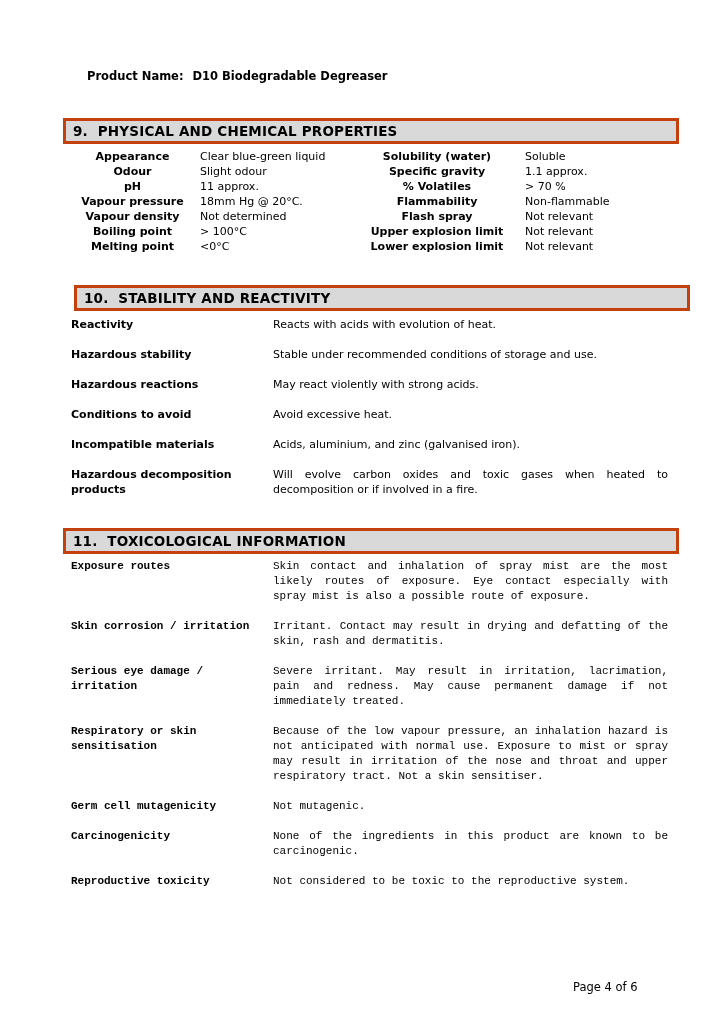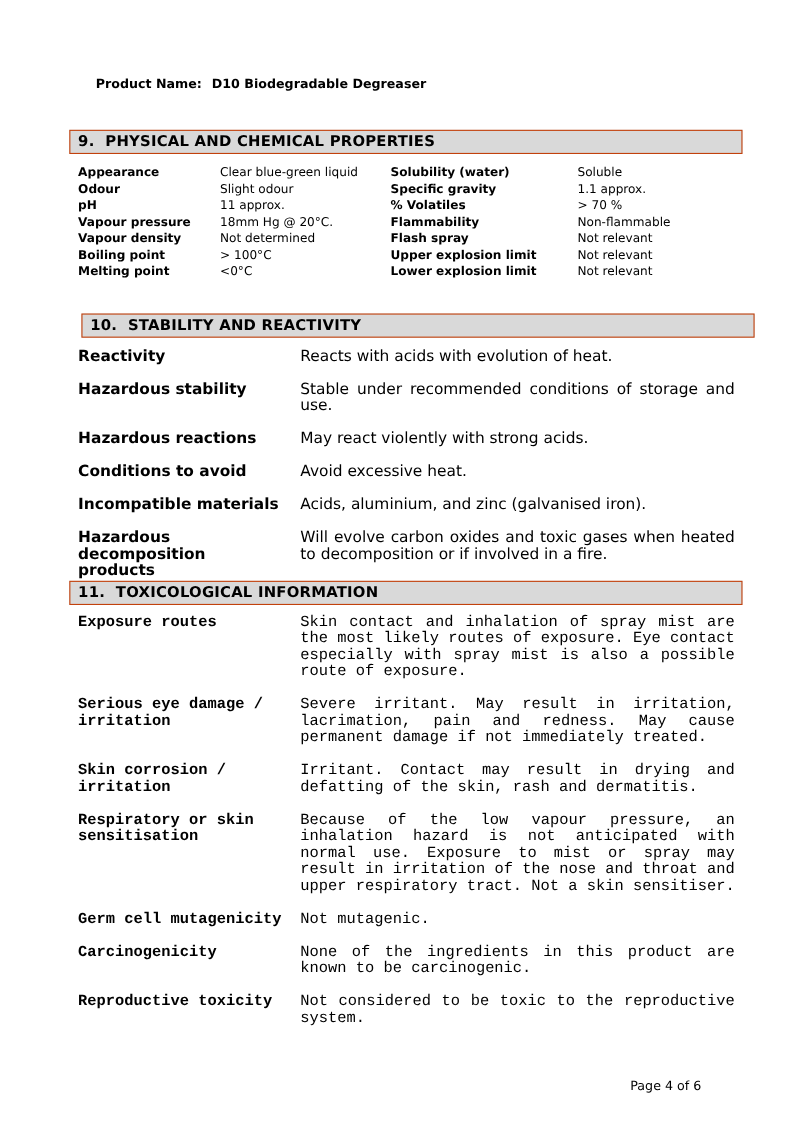--- a/index.html
+++ b/index.html
@@ -15,41 +15,41 @@
 
   .product-line {
     position:absolute; left:71px; top:55px;
     font-size:11.5px; font-weight:bold; white-space:pre;
   }
   .product-line .pname { margin-left:9px; }
 
   .sec-box {
     position:absolute; left:63px; width:603px; height:20px;
     background:var(--header-bg,#d9d9d9);
-    border:1px solid #c2410c;
+    border:3px solid #c2410c;
     font-size:13.5px; font-weight:bold;
     line-height:20px; padding-left:7px;
     white-space:pre; letter-spacing:0.2px;
   }
   #sec9-box  { top:118px; }
   #sec10-box { top:285px;margin-left:11px; }
   #sec11-box { top:528px; }
 
   .props {
     position:absolute; left:71px; top:149px; width:599px;
     display:grid;
     grid-template-columns:129px 155px 170px 1fr;
     font-size:11px; line-height:15px;
   }
-  .prop-label { font-weight:bold; padding-right:6px; }
+  .prop-label { font-weight:bold; padding-right:6px;text-align:center; }
   .prop-value { padding-right:6px; }
 
   .rows {
     position:absolute; left:71px; width:597px;
-    font-size:14px; line-height:15px;
+    font-size:11px; line-height:15px;
   }
   #sec10-rows { top:317px; }
   #sec11-rows { top:559px;font-family:Liberation Mono, monospace; }
 
   .row { display:flex; margin-bottom:15px; }
   .row-label {
     width:202px; flex:none; font-weight:bold;
     padding-right:14px; box-sizing:border-box;
   }
   .row-value { flex:1; text-align:justify; }
@@ -137,26 +137,26 @@
   </div>
 
   <div class="sec-box" id="sec11-box">11.  TOXICOLOGICAL INFORMATION</div>
 
   <div class="rows" id="sec11-rows">
     <div class="row">
       <div class="row-label">Exposure routes</div>
       <div class="row-value">Skin contact and inhalation of spray mist are the most likely routes of exposure.  Eye contact especially with spray mist is also a possible route of exposure.</div>
     </div>
     <div class="row">
+      <div class="row-label">Skin corrosion / irritation</div>
+      <div class="row-value">Irritant. Contact may result in drying and defatting of the skin, rash and dermatitis.</div>
+    </div>
+    <div class="row">
       <div class="row-label">Serious eye damage / irritation</div>
       <div class="row-value">Severe irritant. May result in irritation, lacrimation, pain and redness. May cause permanent damage if not immediately treated.</div>
-    </div>
-    <div class="row">
-      <div class="row-label">Skin corrosion / irritation</div>
-      <div class="row-value">Irritant. Contact may result in drying and defatting of the skin, rash and dermatitis.</div>
     </div>
     <div class="row">
       <div class="row-label">Respiratory or skin sensitisation</div>
       <div class="row-value">Because of the low vapour pressure, an inhalation hazard is not anticipated with normal use.  Exposure to mist or spray may result in irritation of the nose and throat and upper respiratory tract.  Not a skin sensitiser.</div>
     </div>
     <div class="row">
       <div class="row-label">Germ cell mutagenicity</div>
       <div class="row-value">Not mutagenic.</div>
     </div>
     <div class="row">

